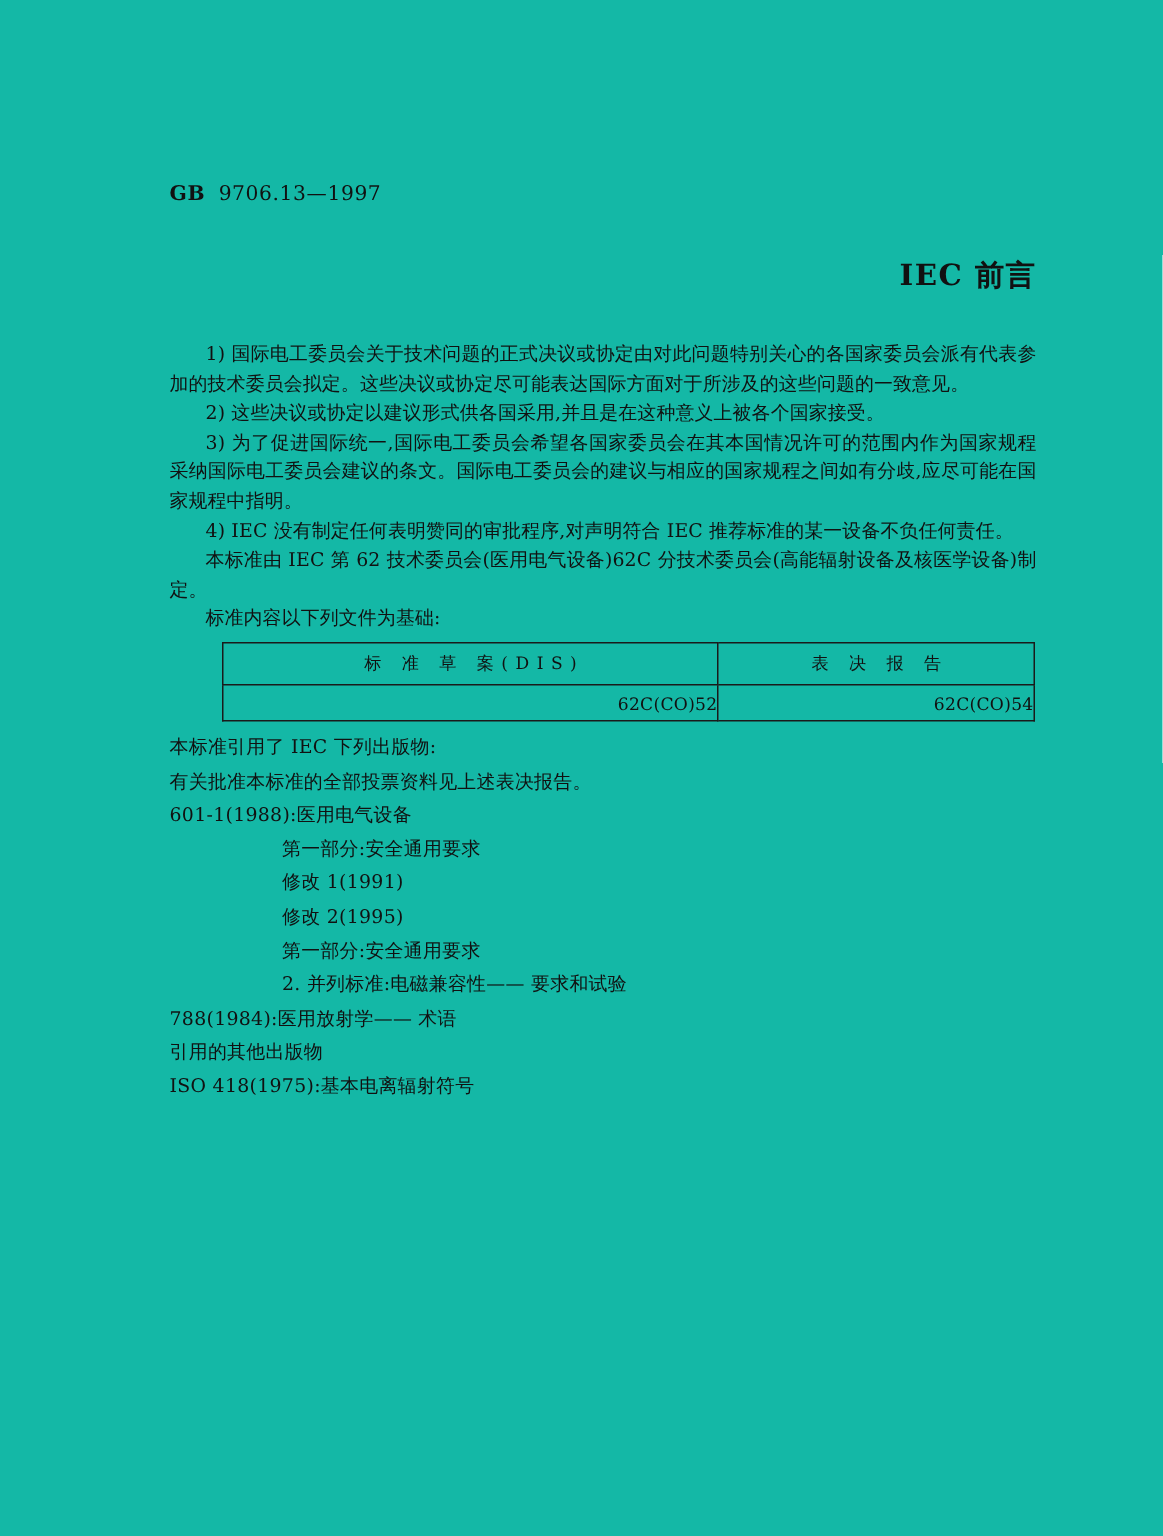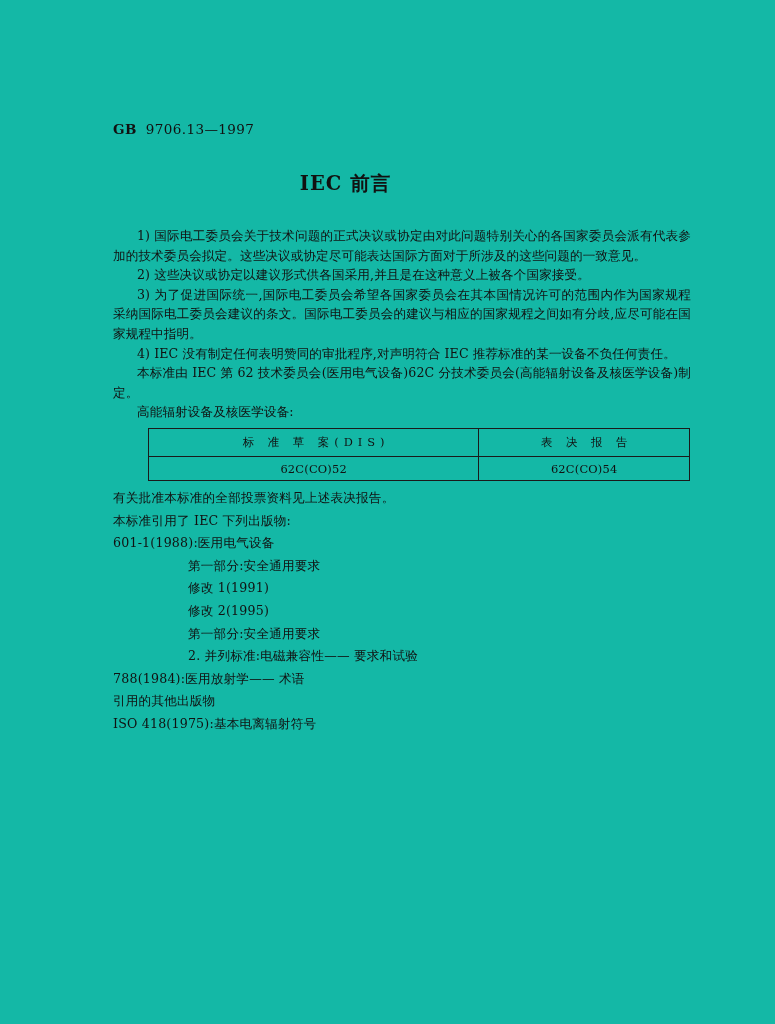--- a/index.html
+++ b/index.html
@@ -34,21 +34,21 @@
     font-family: "DejaVu Serif", "Liberation Serif", serif;
     margin-right: 9px;
   }
 
   
   .doc-title {
     position: absolute;
     left: 0;
     top: 170px;
     width: 691px;
-    text-align: center;
+    text-align: right;
     font-family: "DejaVu Serif", "Liberation Serif", serif;
     font-size: 19.5px;
     font-weight: bold;
     letter-spacing: 1px;
   }
 
   
   .body-block {
     position: absolute;
     left: 113px;
@@ -91,20 +91,21 @@
     vertical-align: middle;
   }
   table.ref-table th {
     letter-spacing: 5px;
     text-indent: 5px;
     font-size: 11.4px;
   }
   table.ref-table td {
     height: 23px;
     letter-spacing: 0.2px;
+    text-align: right;
   }
 
   
   .lower-block {
     position: absolute;
     left: 113px;
     top: 487px;
     width: 600px;
   }
   .line {
@@ -127,43 +128,43 @@
   </div>
 
   <div class="doc-title">IEC 前言</div>
 
   <div class="body-block">
     <p class="para indent">1) 国际电工委员会关于技术问题的正式决议或协定由对此问题特别关心的各国家委员会派有代表参加的技术委员会拟定。这些决议或协定尽可能表达国际方面对于所涉及的这些问题的一致意见。</p>
     <p class="para indent">2) 这些决议或协定以建议形式供各国采用,并且是在这种意义上被各个国家接受。</p>
     <p class="para indent">3) 为了促进国际统一,国际电工委员会希望各国家委员会在其本国情况许可的范围内作为国家规程采纳国际电工委员会建议的条文。国际电工委员会的建议与相应的国家规程之间如有分歧,应尽可能在国家规程中指明。</p>
     <p class="para indent">4) IEC 没有制定任何表明赞同的审批程序,对声明符合 IEC 推荐标准的某一设备不负任何责任。</p>
     <p class="para indent">本标准由 IEC 第 62 技术委员会(医用电气设备)62C 分技术委员会(高能辐射设备及核医学设备)制定。</p>
-    <p class="para indent">高能辐射设备及核医学设备:</p>
+    <p class="para indent">标准内容以下列文件为基础:</p>
   </div>
 
   <div class="ref-table-wrap">
     <table class="ref-table">
       <thead>
         <tr>
           <th>标 准 草 案(DIS)</th>
           <th>表 决 报 告</th>
         </tr>
       </thead>
       <tbody>
         <tr>
           <td>62C(CO)52</td>
           <td>62C(CO)54</td>
         </tr>
       </tbody>
     </table>
   </div>
 
   <div class="lower-block">
+    <div class="line lvl1">本标准引用了 IEC 下列出版物:</div>
     <div class="line lvl1">有关批准本标准的全部投票资料见上述表决报告。</div>
-    <div class="line lvl1">本标准引用了 IEC 下列出版物:</div>
     <div class="line lvl1">601-1(1988):医用电气设备</div>
     <div class="line lvl2">第一部分:安全通用要求</div>
     <div class="line lvl2">修改 1(1991)</div>
     <div class="line lvl2">修改 2(1995)</div>
     <div class="line lvl2">第一部分:安全通用要求</div>
     <div class="line lvl2">2. 并列标准:电磁兼容性—— 要求和试验</div>
     <div class="line lvl1">788(1984):医用放射学—— 术语</div>
     <div class="line lvl1">引用的其他出版物</div>
     <div class="line lvl1">ISO 418(1975):基本电离辐射符号</div>
   </div>

